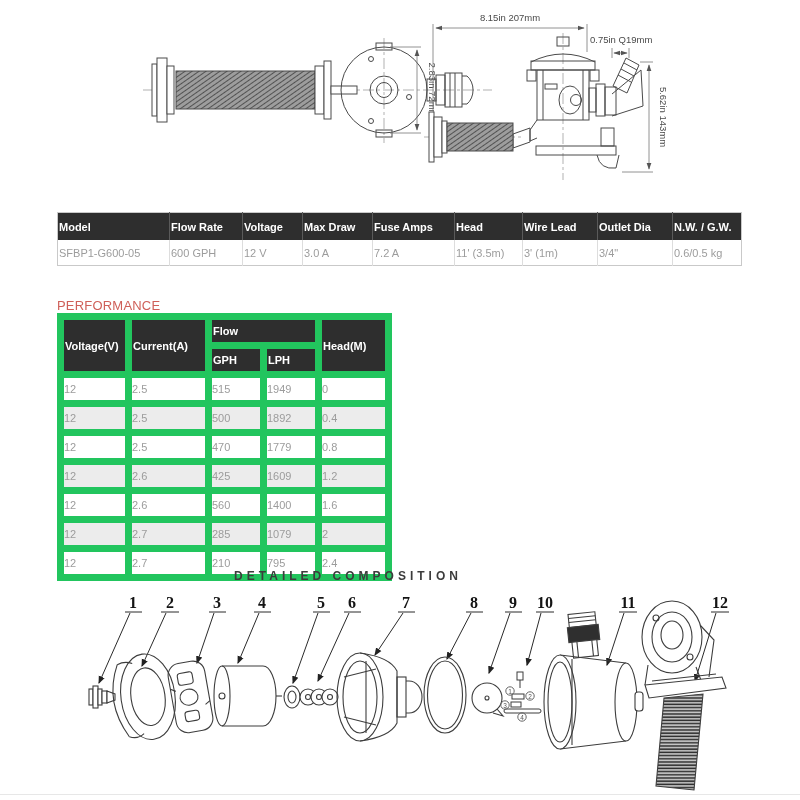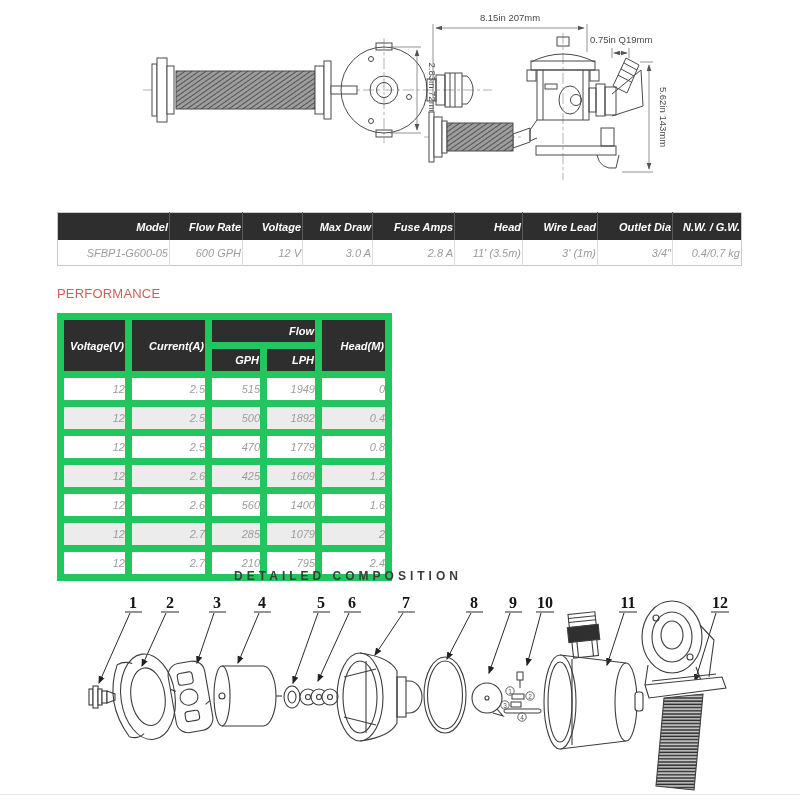--- a/index.html
+++ b/index.html
@@ -6,24 +6,24 @@
   .page{position:relative;width:800px;height:800px;background:#fff;overflow:hidden;
         font-family:"Liberation Sans",sans-serif;}
   svg text{font-family:"Liberation Sans",sans-serif;}
   .dim{font-size:9.5px;fill:#4a4a4a;}
   .pnum{font-family:"Liberation Serif",serif;font-weight:bold;font-size:16px;fill:#141414;}
   .fnum{font-size:6.5px;fill:#555;}
   .cl{stroke:#8f8f8f;stroke-width:0.7;stroke-dasharray:11 3 3 3;}
 
   .sec-title{position:absolute;left:57px;font-size:13px;color:#cf6059;letter-spacing:0.2px;}
   #cfg-title{top:193px;}
-  #perf-title{top:286px;text-align:right;}
+  #perf-title{top:298px;text-align:right;}
 
   table{border-collapse:collapse;table-layout:fixed;position:absolute;background:#fff;}
-  th,td{text-align:right;vertical-align:middle;overflow:hidden;white-space:nowrap;font-style:italic;}
+  th,td{text-align:left;vertical-align:middle;overflow:hidden;white-space:nowrap;}
 
   .cfg{left:57px;top:212px;width:684px;border:1px solid #c9c9c9;}
   .cfg th{background:#2e2e2e;color:#fff;font-size:11px;font-weight:bold;height:25px;
           border-right:1px solid #5a5a5a;}
   .cfg th:last-child{border-right:none;}
   .cfg td{color:#9c9c9c;font-size:11px;height:23px;border-right:1px solid #ddd;}
   .cfg td:last-child{border-right:none;}
 
   .perf{left:57px;top:313px;width:328px;}
   .perf th,.perf td{border:7px solid #22c55e;font-size:11px;}
@@ -156,25 +156,25 @@
         <th>Outlet Dia</th>
         <th>N.W. / G.W.</th>
       </tr>
     </thead>
     <tbody>
       <tr>
         <td>SFBP1-G600-05</td>
         <td>600 GPH</td>
         <td>12 V</td>
         <td>3.0 A</td>
-        <td>2.8 A</td>
+        <td>7.2 A</td>
         <td>11' (3.5m)</td>
         <td>3' (1m)</td>
         <td>3/4"</td>
-        <td>0.4/0.7 kg</td>
+        <td>0.6/0.5 kg</td>
       </tr>
     </tbody>
   </table>
 
   <div class="sec-title" id="perf-title">PERFORMANCE</div>
 
   <table class="perf">
     <colgroup>
       <col style="width:68px">
         <col style="width:80px">

